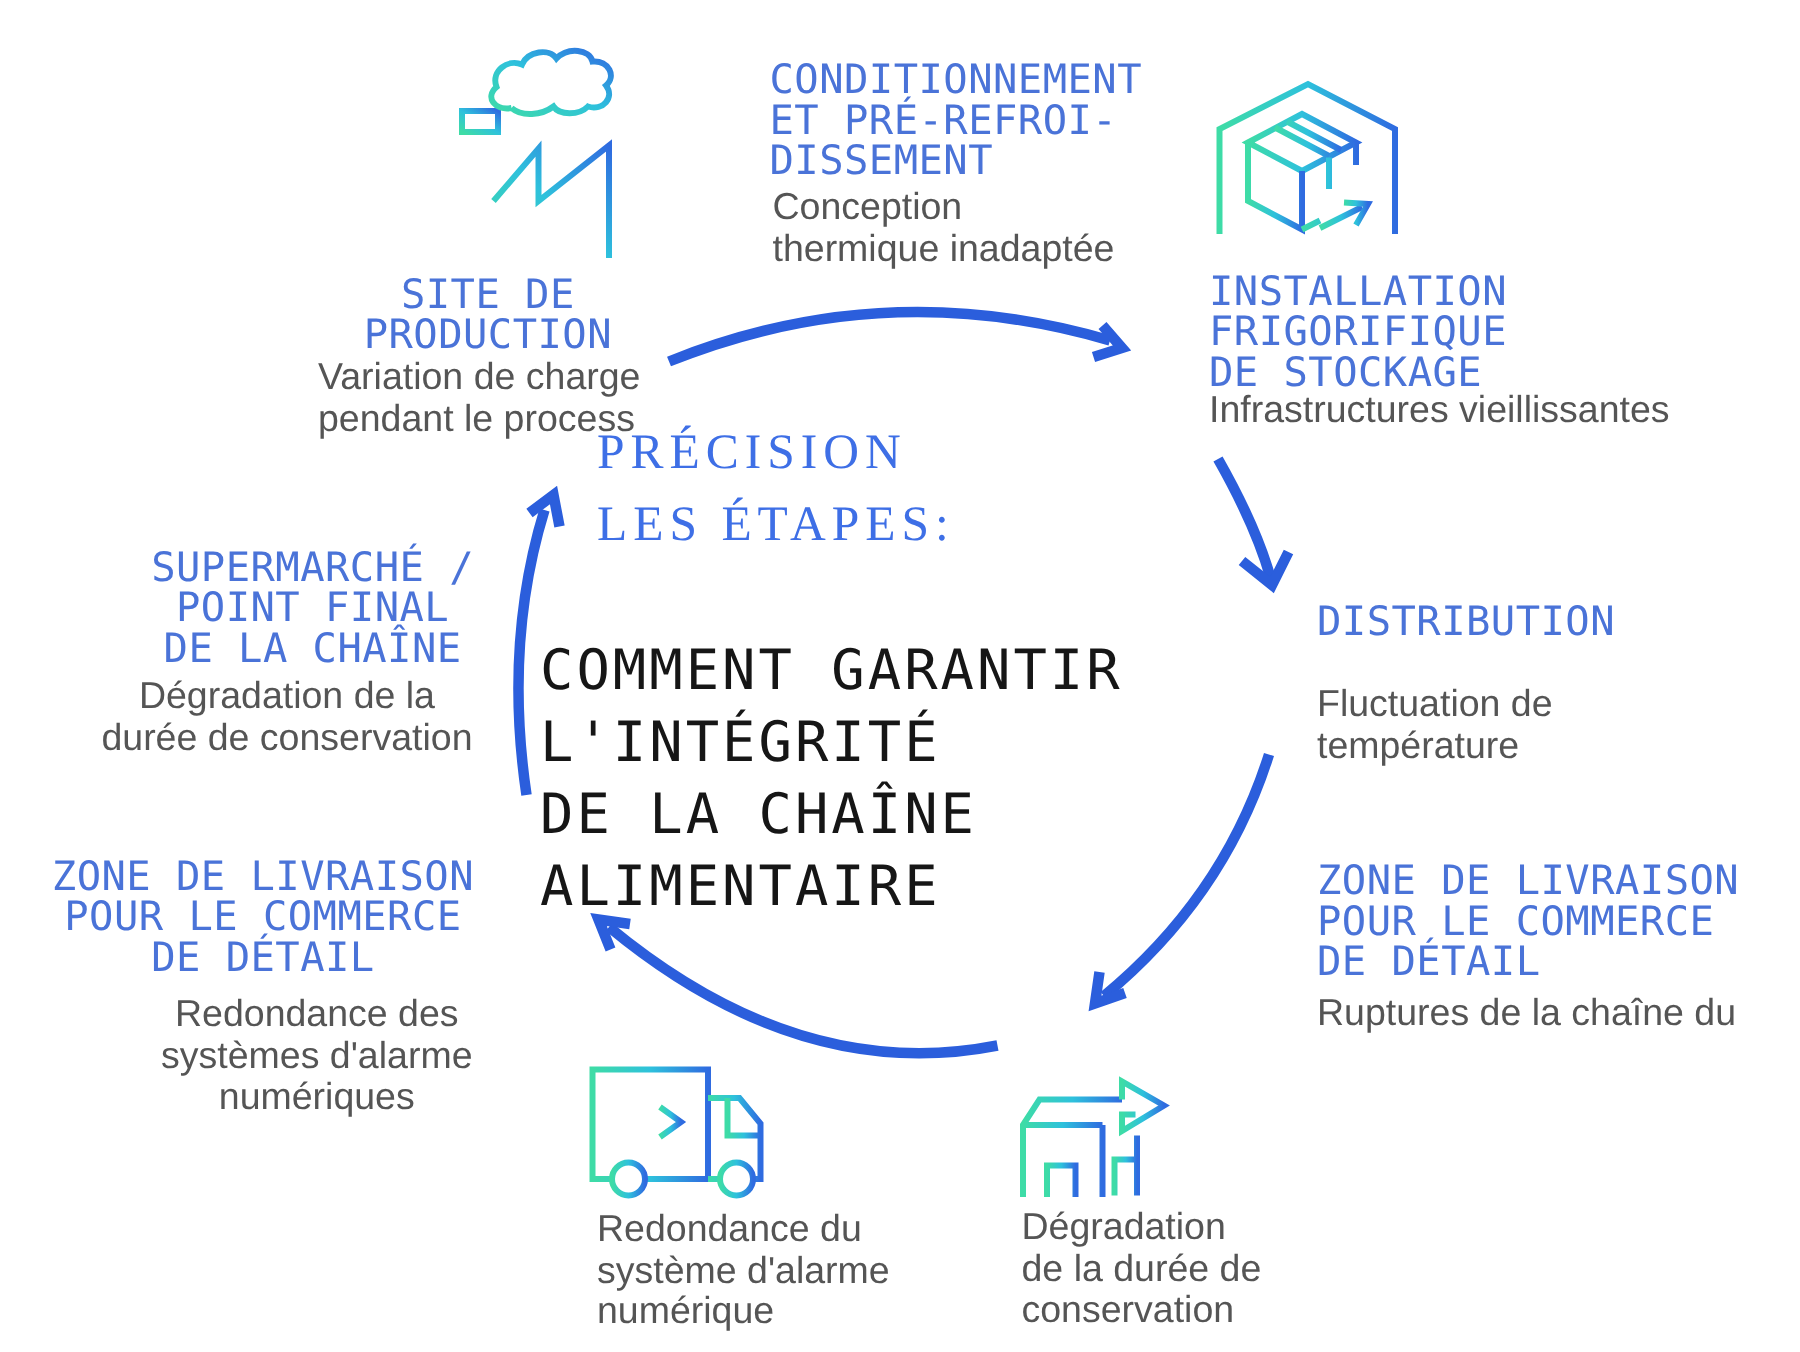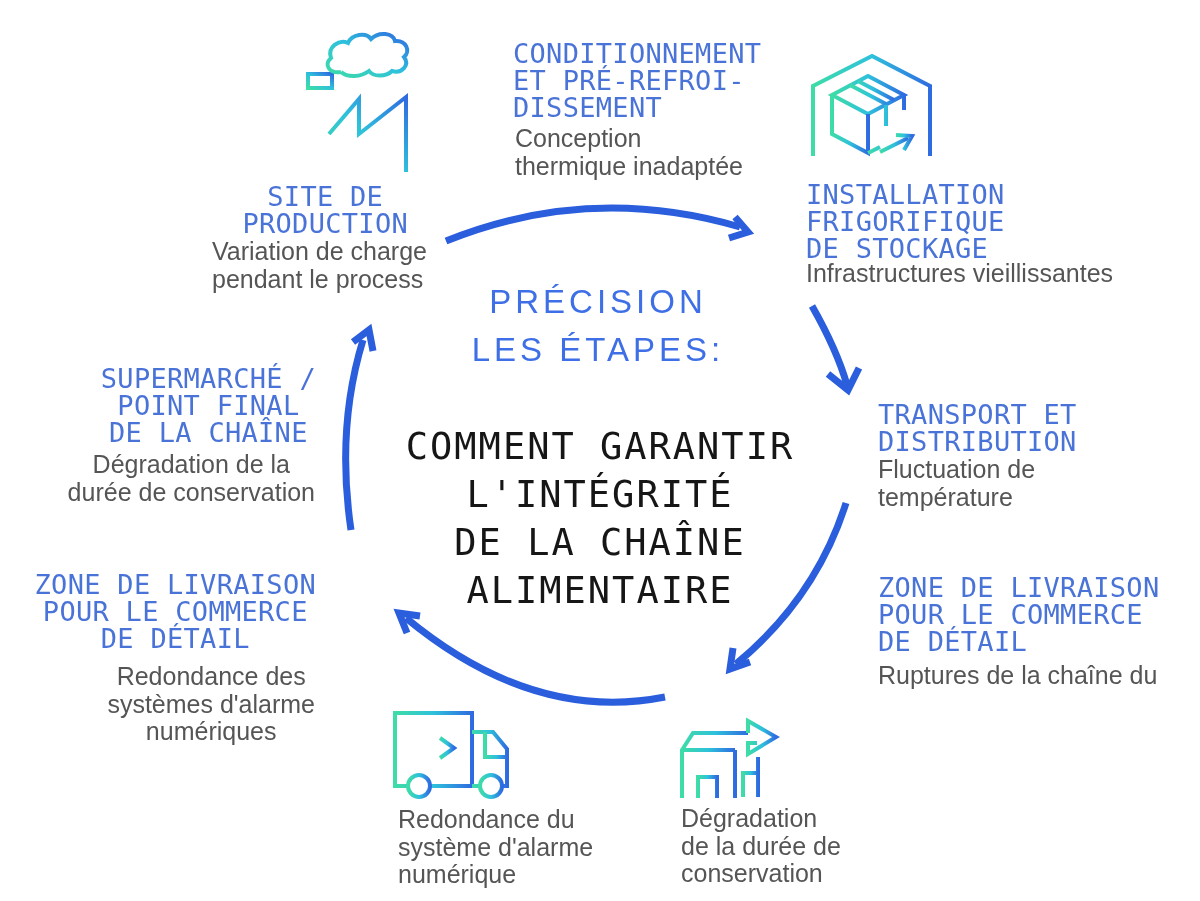--- a/index.html
+++ b/index.html
@@ -11,24 +11,24 @@
   .abs{position:absolute;}
   .stage-title{
     font-family:"DejaVu Sans Mono","Liberation Mono",monospace;
     font-size:27px;line-height:27px;letter-spacing:0.3px;
     color:var(--heading-blue,#4a73d8);white-space:nowrap;
   }
   .stage-sub{
     font-size:25px;line-height:27.5px;
     color:var(--subtitle-gray,#555555);white-space:nowrap;
   }
-  .ta-c{text-align:center;}
+  .ta-c{}
   .ta-r{text-align:center;}
   .center-blue{
-    font-family:Liberation Sans, sans-serif;
+    font-family:Liberation Serif, serif;
     font-size:33px;line-height:48px;letter-spacing:4px;
     color:var(--center-blue,#3e6fe6);white-space:nowrap;
   }
   .center-black{
     font-family:"DejaVu Sans Mono","Liberation Mono",monospace;
     font-size:37px;line-height:48px;letter-spacing:2px;
     color:var(--center-black,#161616);white-space:nowrap;
   }
   svg{display:block;}
   .arrow-layer{pointer-events:none;}
@@ -126,21 +126,20 @@
 <div class="abs stage-title" style="left:806px;top:181px">
   <div>INSTALLATION</div>
   <div>FRIGORIFIQUE</div>
   <div>DE STOCKAGE</div>
 </div>
 <div class="abs stage-sub" style="left:806px;top:260px">
   <div>Infrastructures vieillissantes</div>
 </div>
 
 <div class="abs stage-title" style="left:878px;top:401px">
-  <div>TRANSPORT ET</div>
   <div>DISTRIBUTION</div>
 </div>
 <div class="abs stage-sub" style="left:878px;top:456px">
   <div>Fluctuation de</div>
   <div>température</div>
 </div>
 
 <div class="abs stage-title" style="left:878px;top:574px">
   <div>ZONE DE LIVRAISON</div>
   <div>POUR LE COMMERCE</div>

